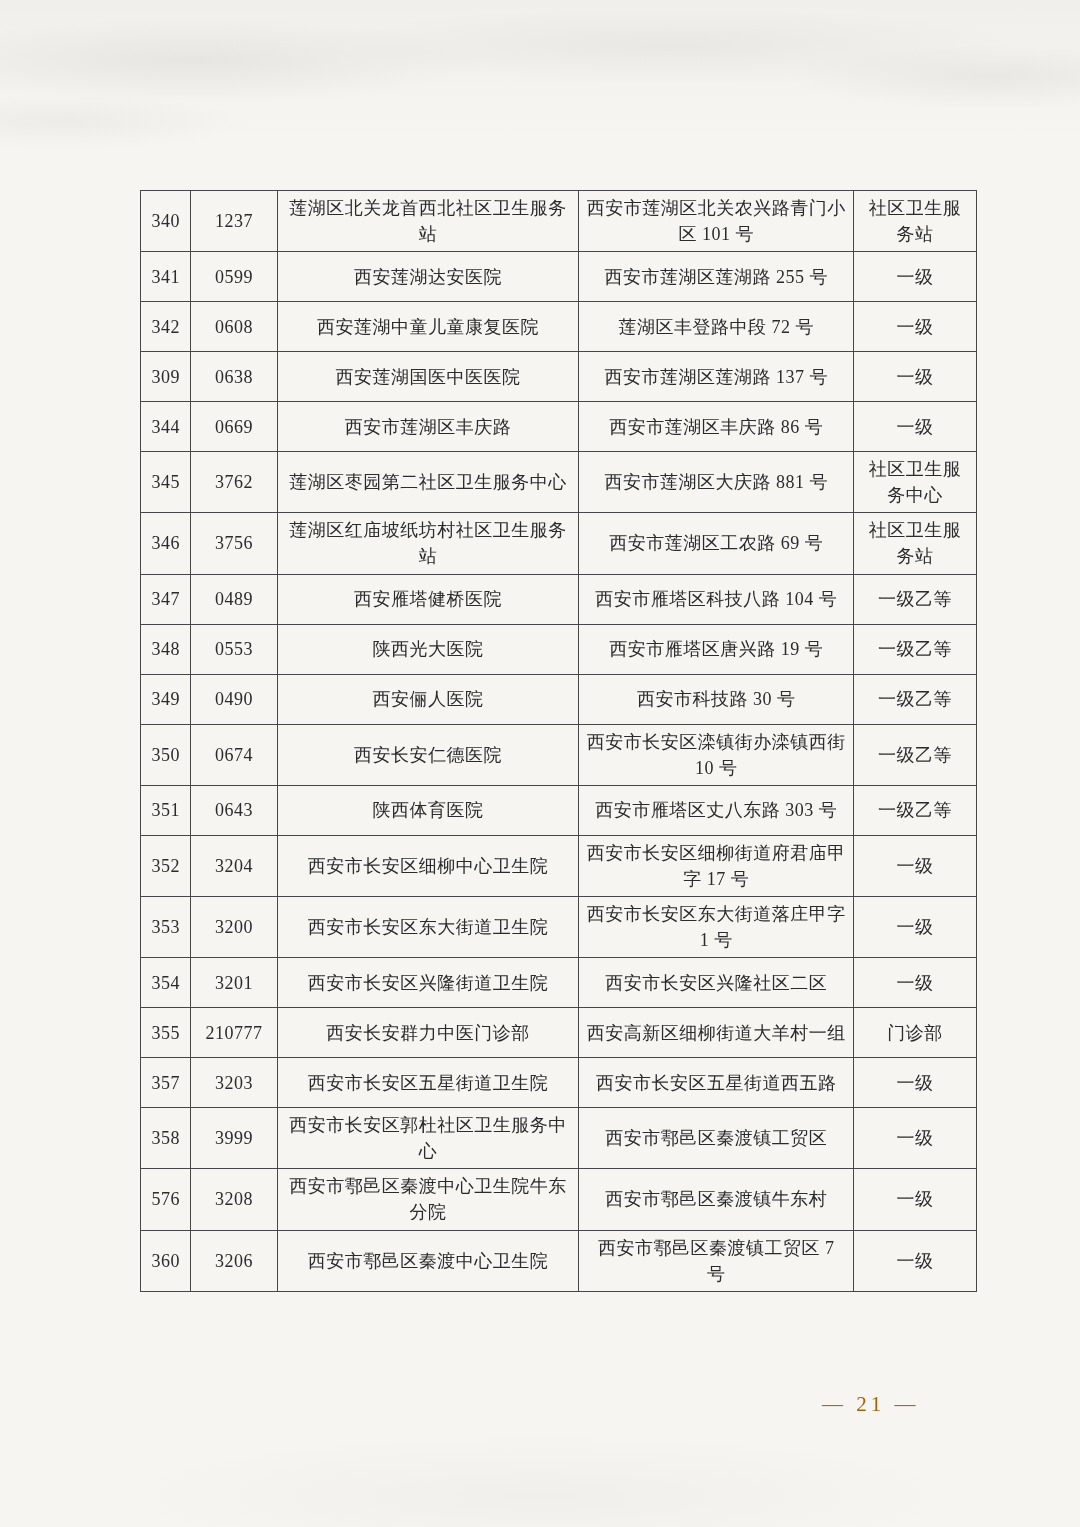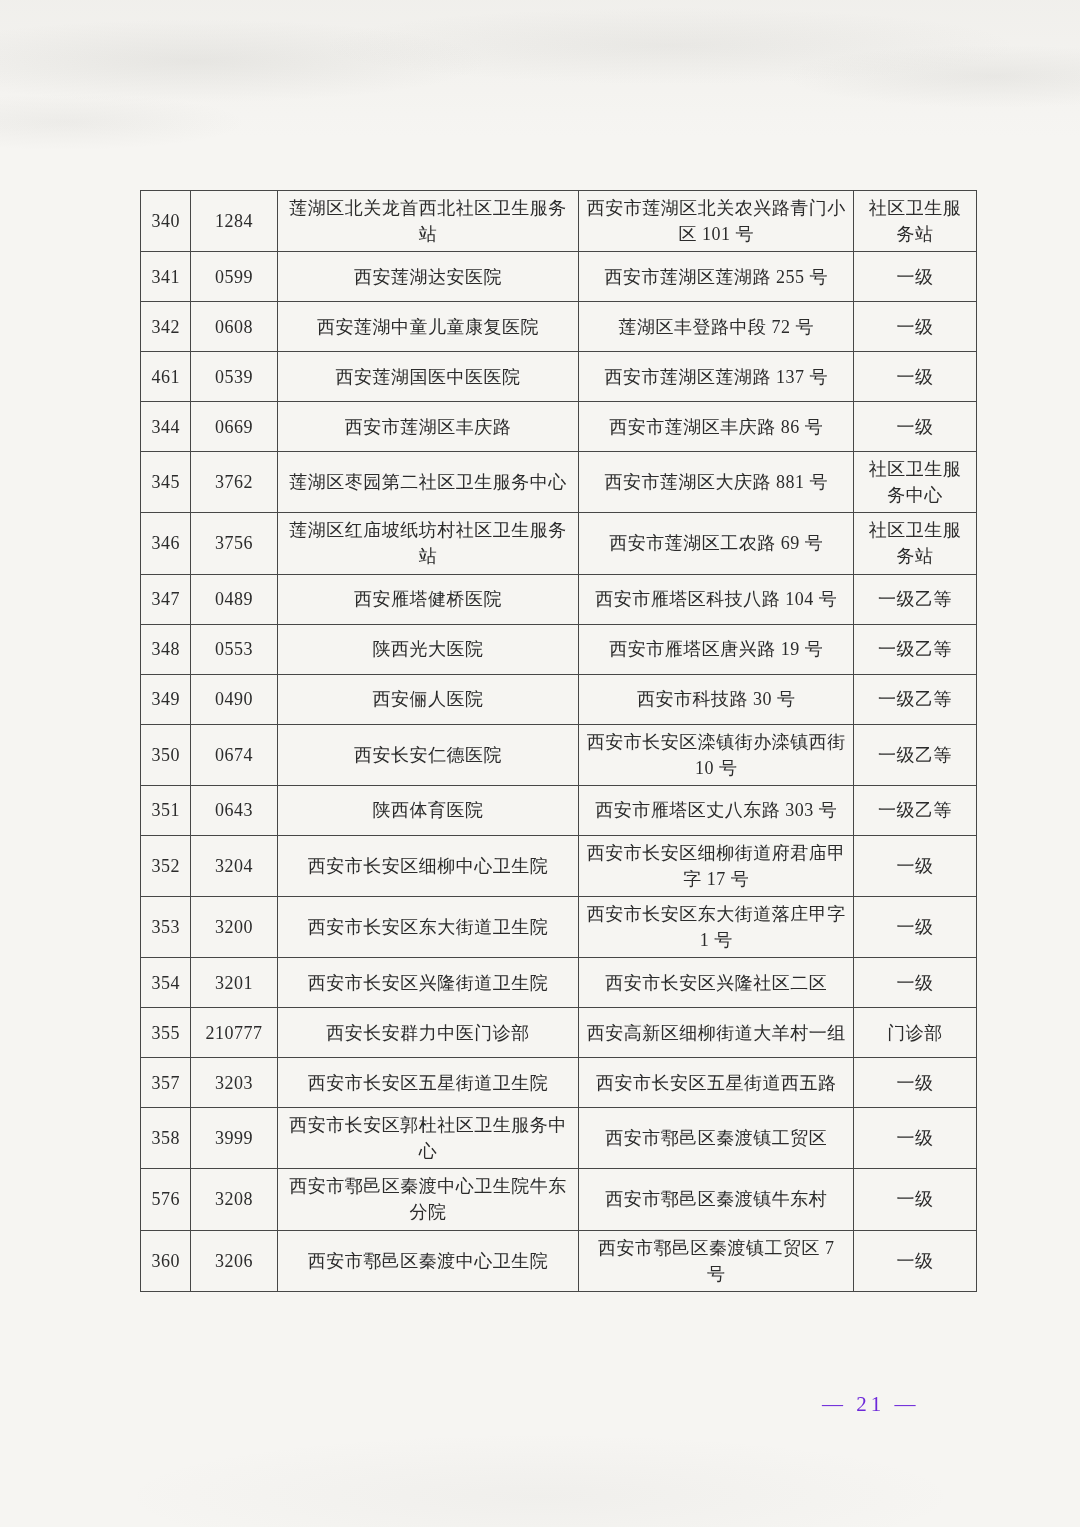--- a/index.html
+++ b/index.html
@@ -52,42 +52,42 @@
   .col-code  { width: 82px; }
   .col-name  { width: 287px; }
   .col-addr  { width: 261px; }
   .col-level { width: 117px; }
   .page-number {
     position: absolute;
     left: 822px;
     top: 1392px;
     font-size: 21px;
     letter-spacing: 4px;
-    color: #6d28d9;
+    color: #a16207;
     white-space: nowrap;
   }
 </style>
 </head>
 <body>
 
 <div class="scan-texture"></div>
 
 <table class="doc-table">
   <colgroup>
     <col class="col-no">
     <col class="col-code">
     <col class="col-name">
     <col class="col-addr">
     <col class="col-level">
   </colgroup>
   <tbody>
 
       <tr>
         <td>340</td>
-        <td>1284</td>
+        <td>1237</td>
         <td>莲湖区北关龙首西北社区卫生服务站</td>
         <td>西安市莲湖区北关农兴路青门小区 101 号</td>
         <td>社区卫生服务站</td>
       </tr>
 
       <tr>
         <td>341</td>
         <td>0599</td>
         <td>西安莲湖达安医院</td>
         <td>西安市莲湖区莲湖路 255 号</td>
@@ -96,22 +96,22 @@
 
       <tr>
         <td>342</td>
         <td>0608</td>
         <td>西安莲湖中童儿童康复医院</td>
         <td>莲湖区丰登路中段 72 号</td>
         <td>一级</td>
       </tr>
 
       <tr>
-        <td>461</td>
-        <td>0539</td>
+        <td>309</td>
+        <td>0638</td>
         <td>西安莲湖国医中医医院</td>
         <td>西安市莲湖区莲湖路 137 号</td>
         <td>一级</td>
       </tr>
 
       <tr>
         <td>344</td>
         <td>0669</td>
         <td>西安市莲湖区丰庆路</td>
         <td>西安市莲湖区丰庆路 86 号</td>

